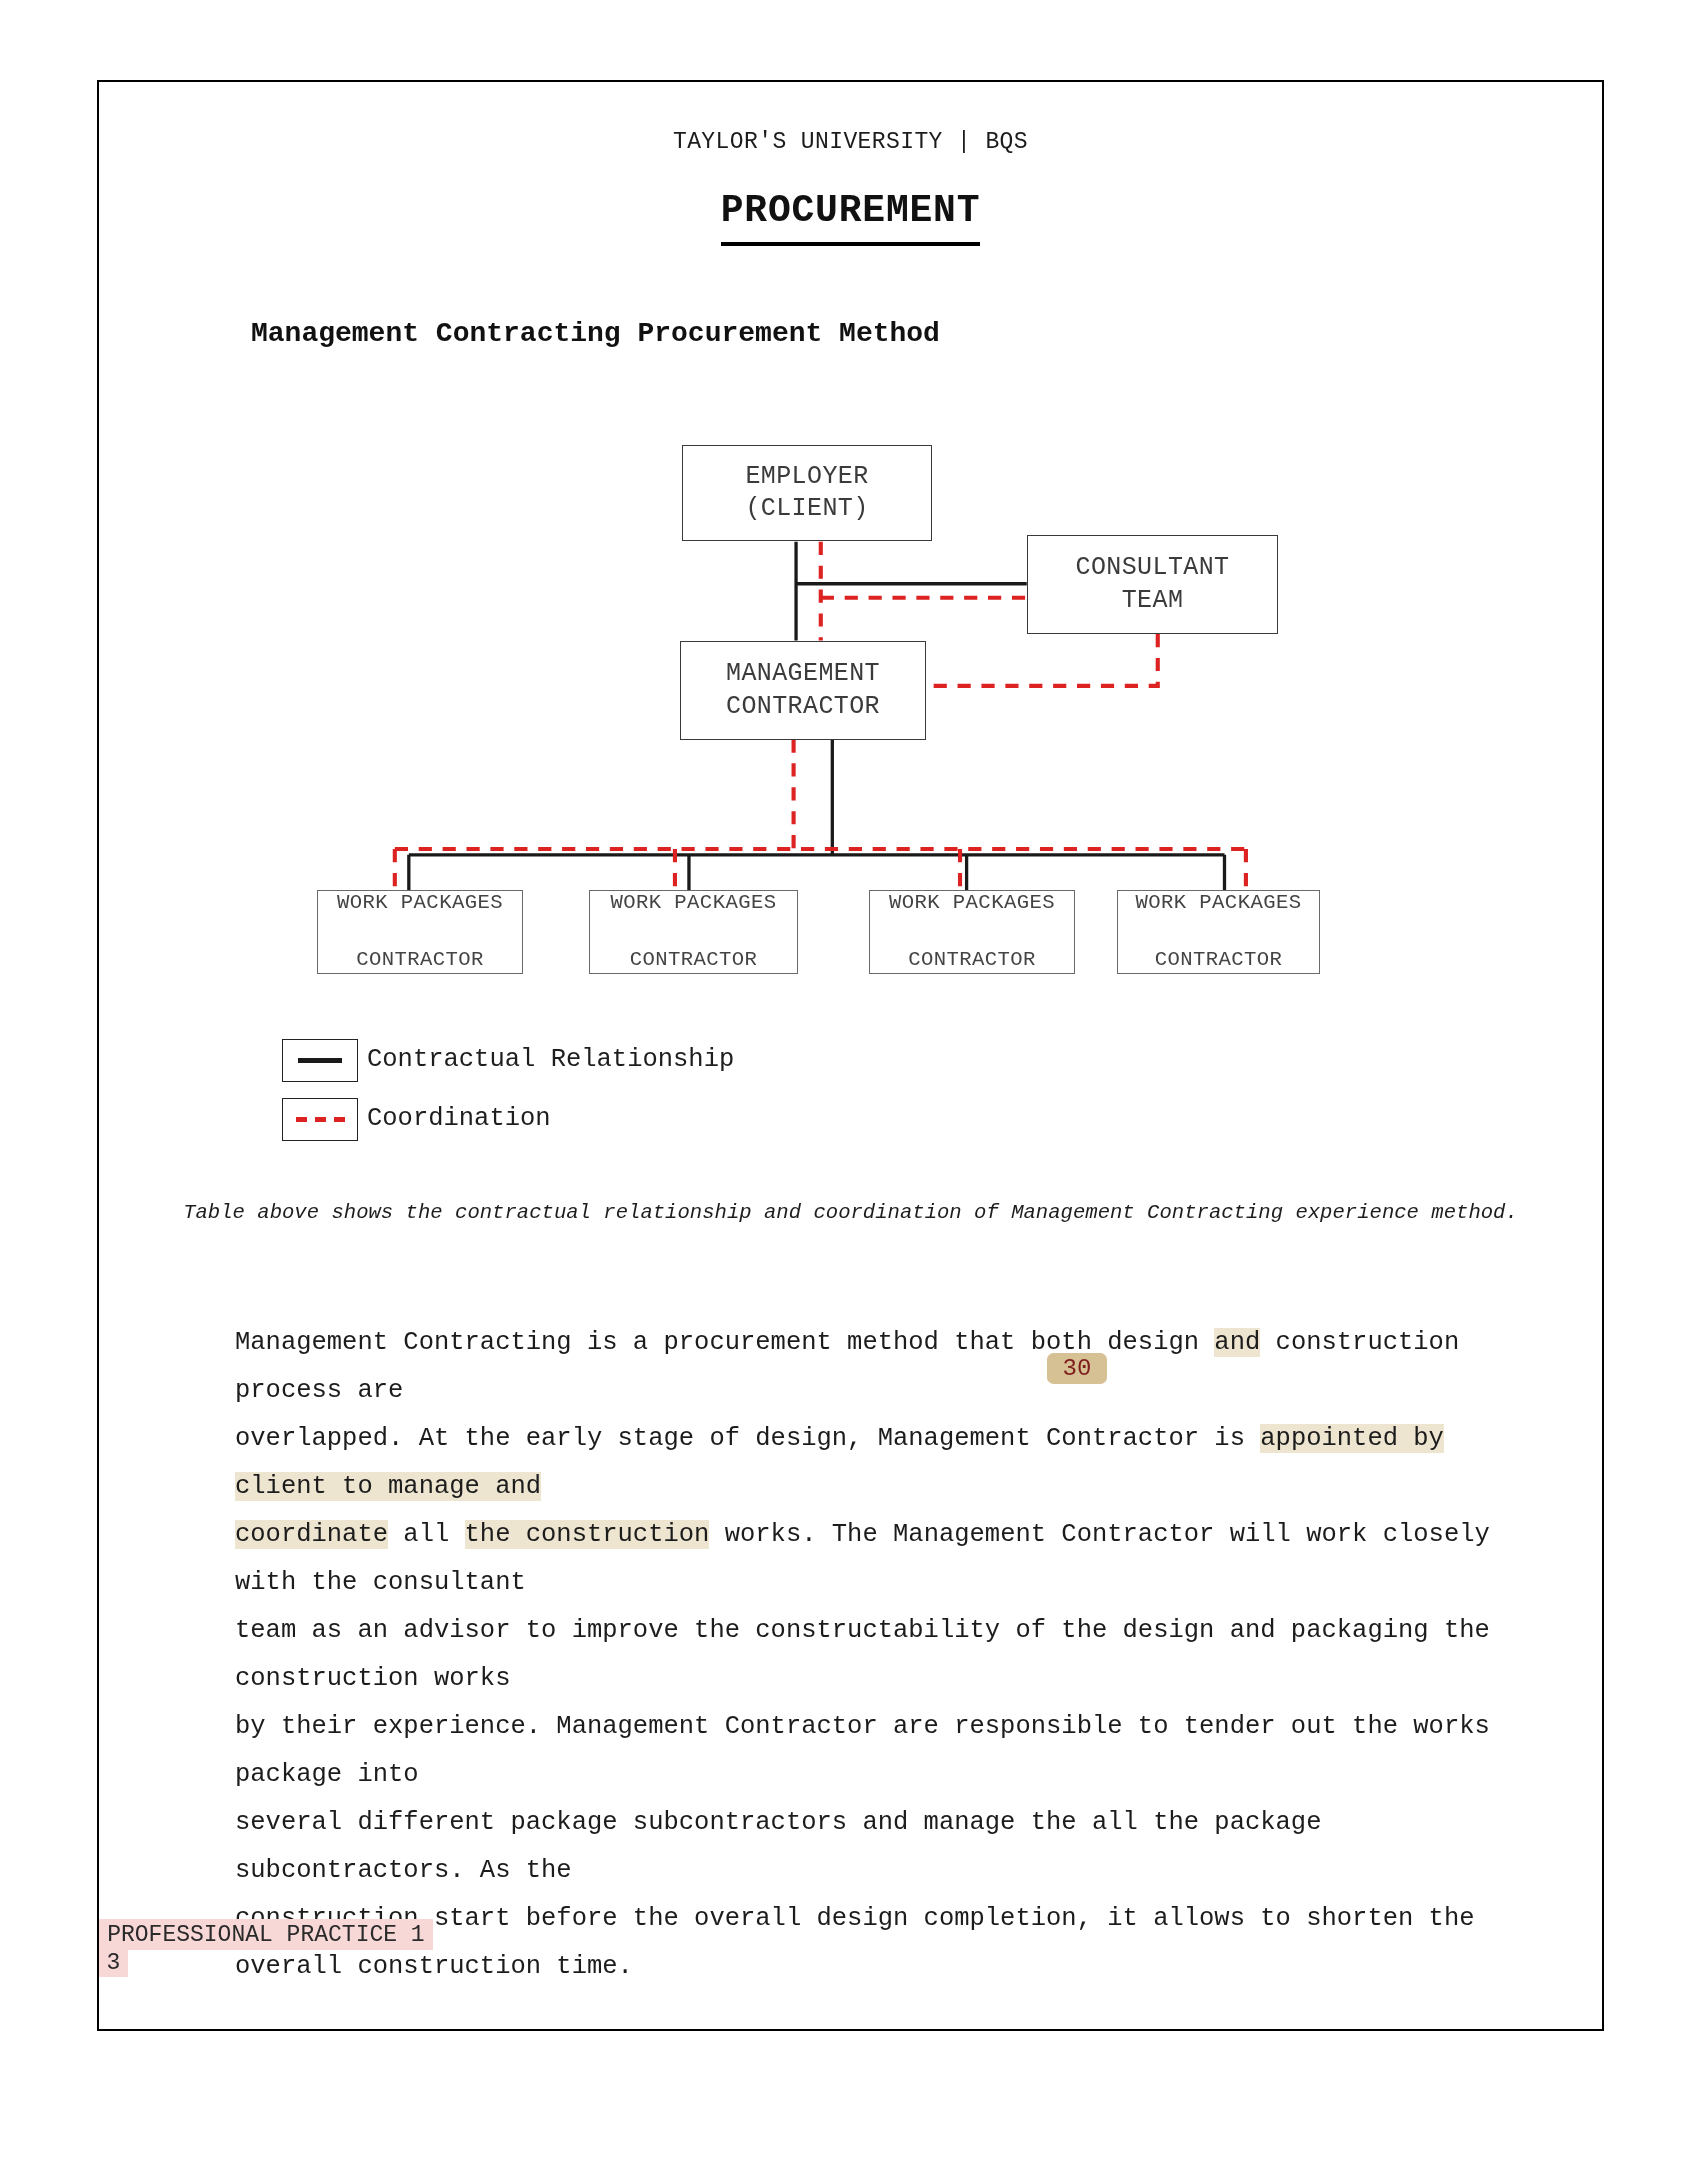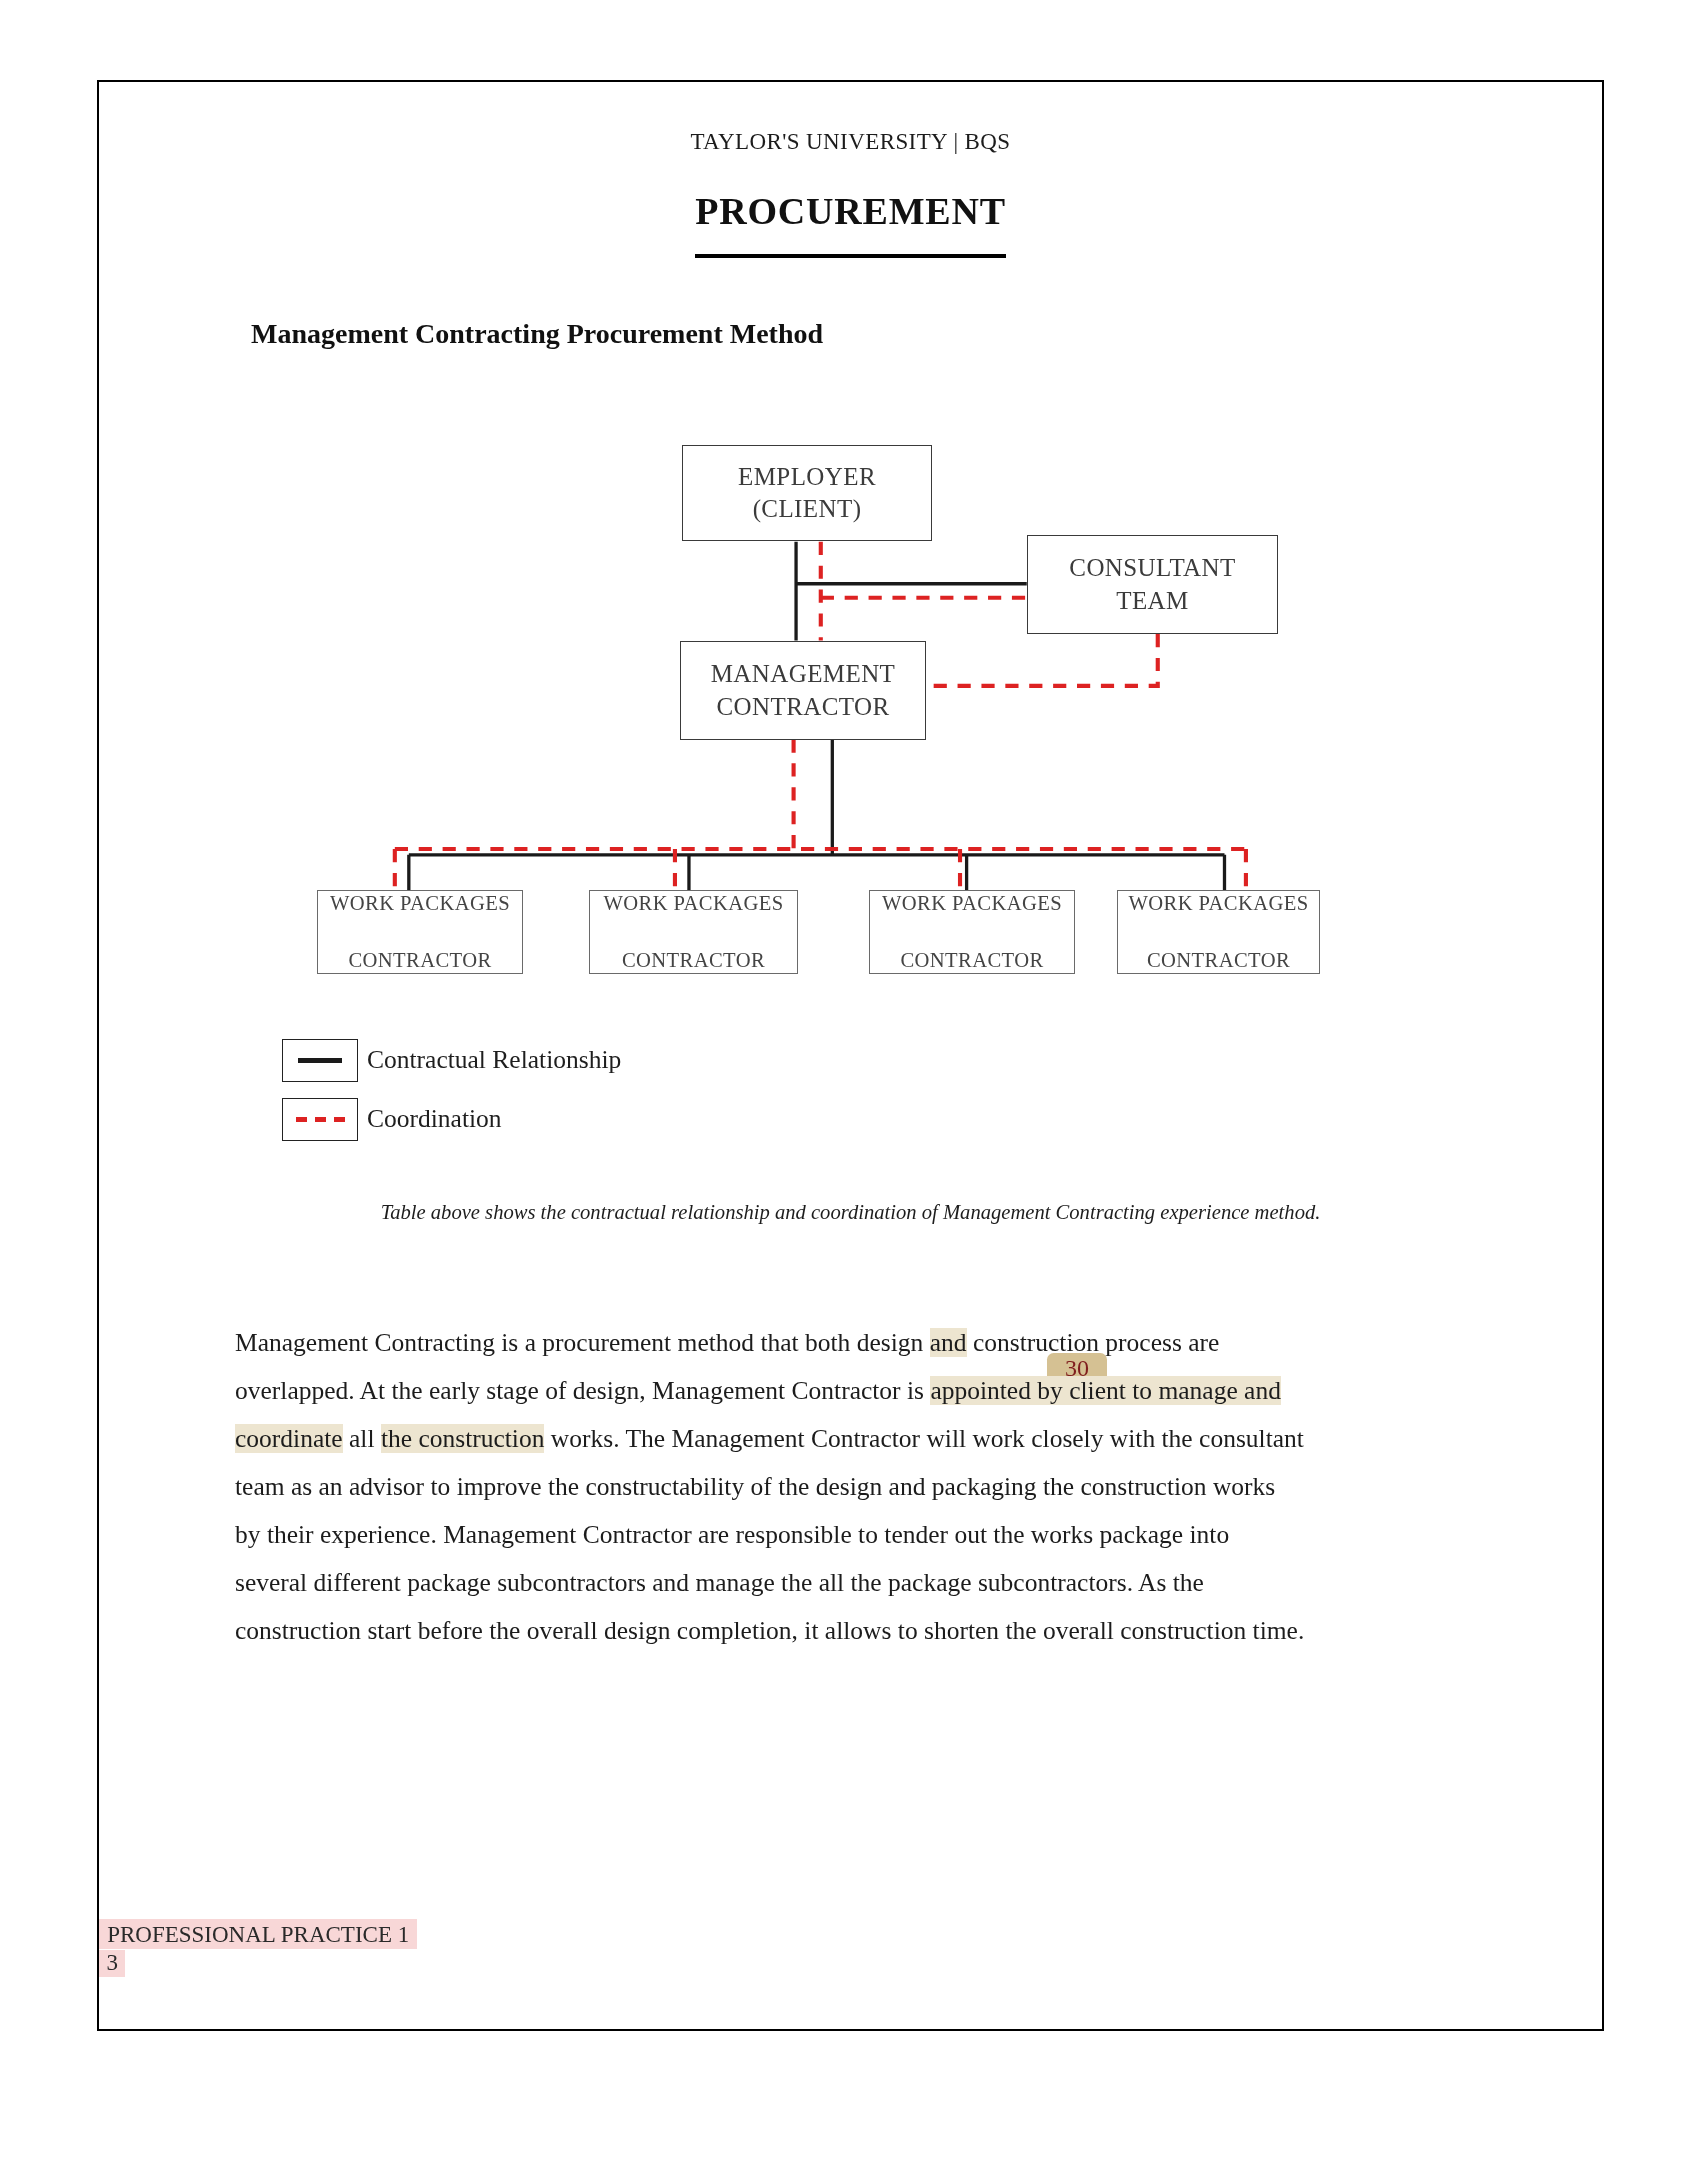--- a/index.html
+++ b/index.html
@@ -5,36 +5,36 @@
   :root{
     --contract:#1a1a1a;
     --coord:#dd2222;
     --hl:#ede5d0;
     --badge:#d5c193;
     --pink:#f8d7d7;
   }
   html,body{margin:0;padding:0;background:#ffffff;}
   .canvas{
     position:relative;width:1687px;height:2183px;background:#ffffff;
-    font-family:Liberation Serif, serif;color:#222;
+    font-family:Liberation Mono, monospace;color:#222;
     overflow:hidden;
     border-radius:23px;
   }
   .page{
     position:absolute;left:97px;top:80px;width:1507px;height:1951px;
     border:2.5px solid #000;background:#fff;box-sizing:border-box;
   }
   .doc-header{
     position:absolute;left:0;top:47px;width:100%;text-align:center;
     font-size:23px;color:#1c1c1c;letter-spacing:0.4px;
   }
   .doc-title-wrap{position:absolute;left:0;top:107px;width:100%;text-align:center;}
   .doc-title{
     display:inline-block;font-size:38px;font-weight:700;letter-spacing:0.8px;
-    border-bottom:4.1px solid #000;padding-bottom:21px;color:#111;
+    border-bottom:4.1px solid #000;padding-bottom:10px;color:#111;
   }
   .section-heading{
     position:absolute;left:152px;top:236px;font-size:28px;font-weight:700;color:#111;
   }
   svg.lines{position:absolute;left:0;top:0;pointer-events:none;}
   .cl{stroke:var(--contract);stroke-width:4;fill:none;}
   .rd{stroke:var(--coord);stroke-width:5;fill:none;stroke-dasharray:16 13;}
   .node{
     position:absolute;background:#fff;border:1.6px solid #3a3a3a;box-sizing:border-box;
     display:flex;flex-direction:column;align-items:center;justify-content:center;

